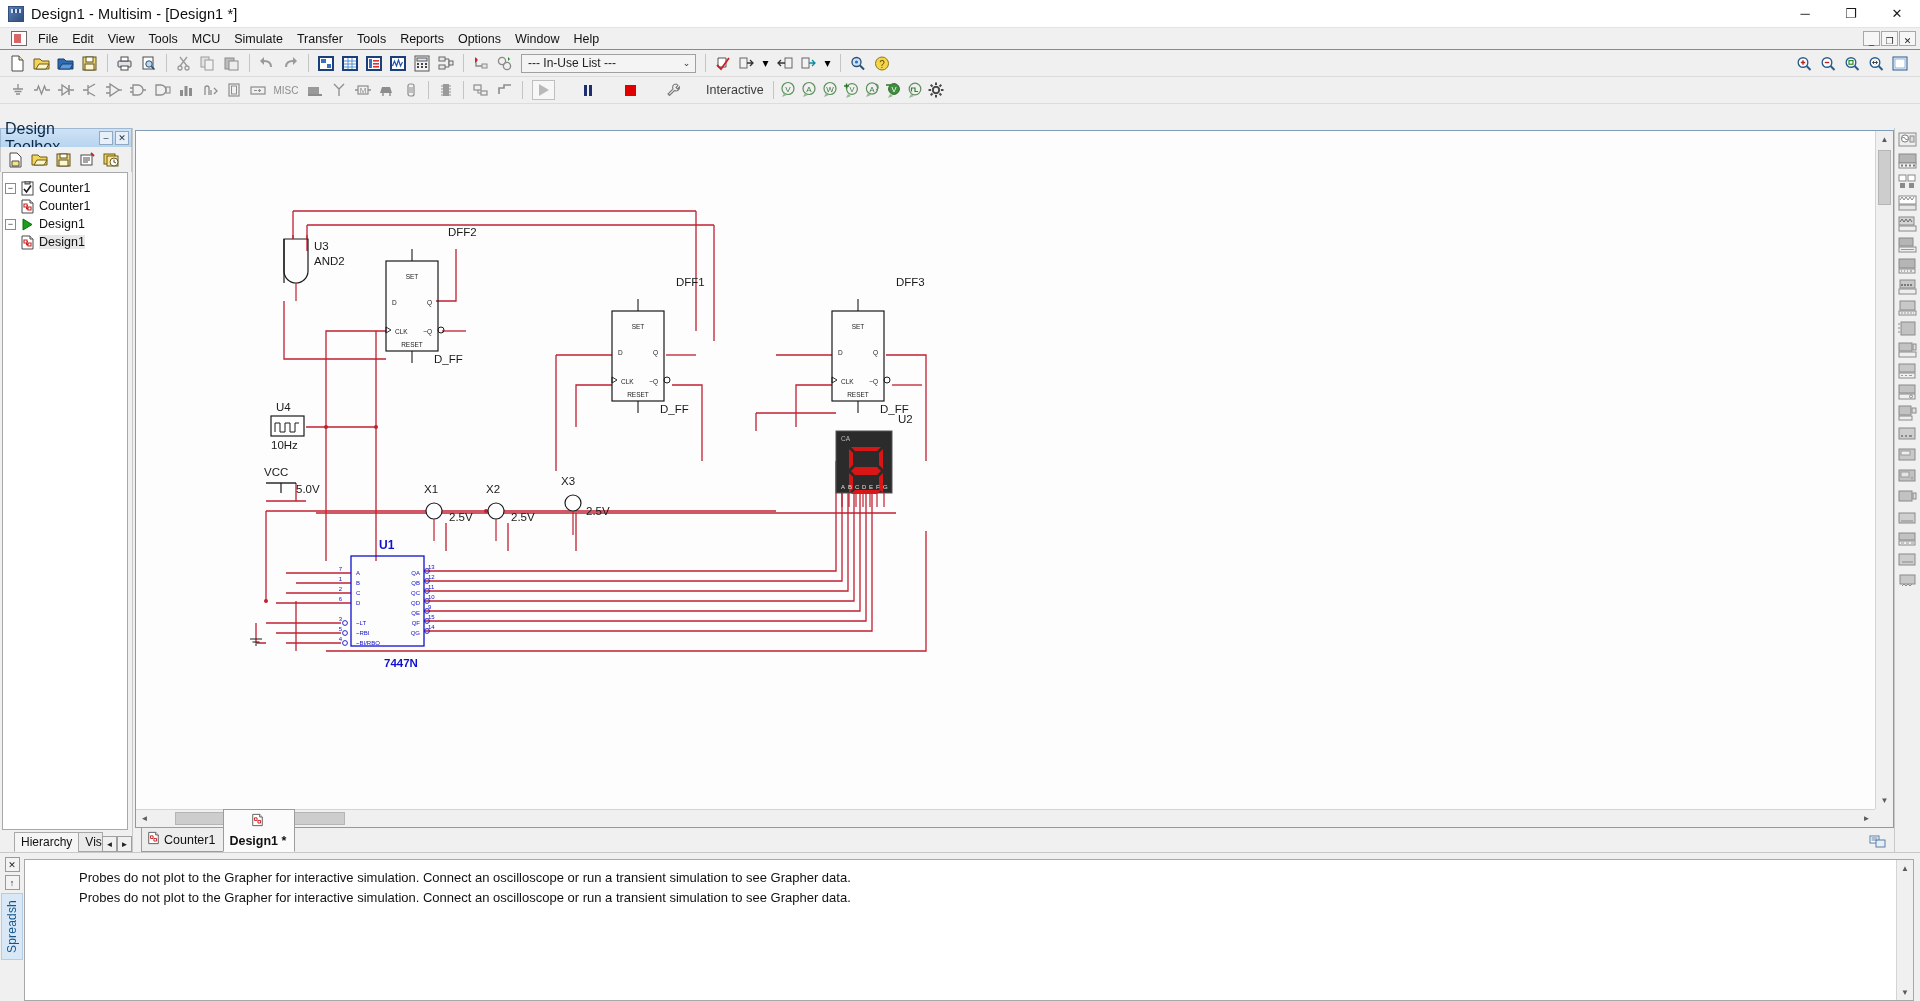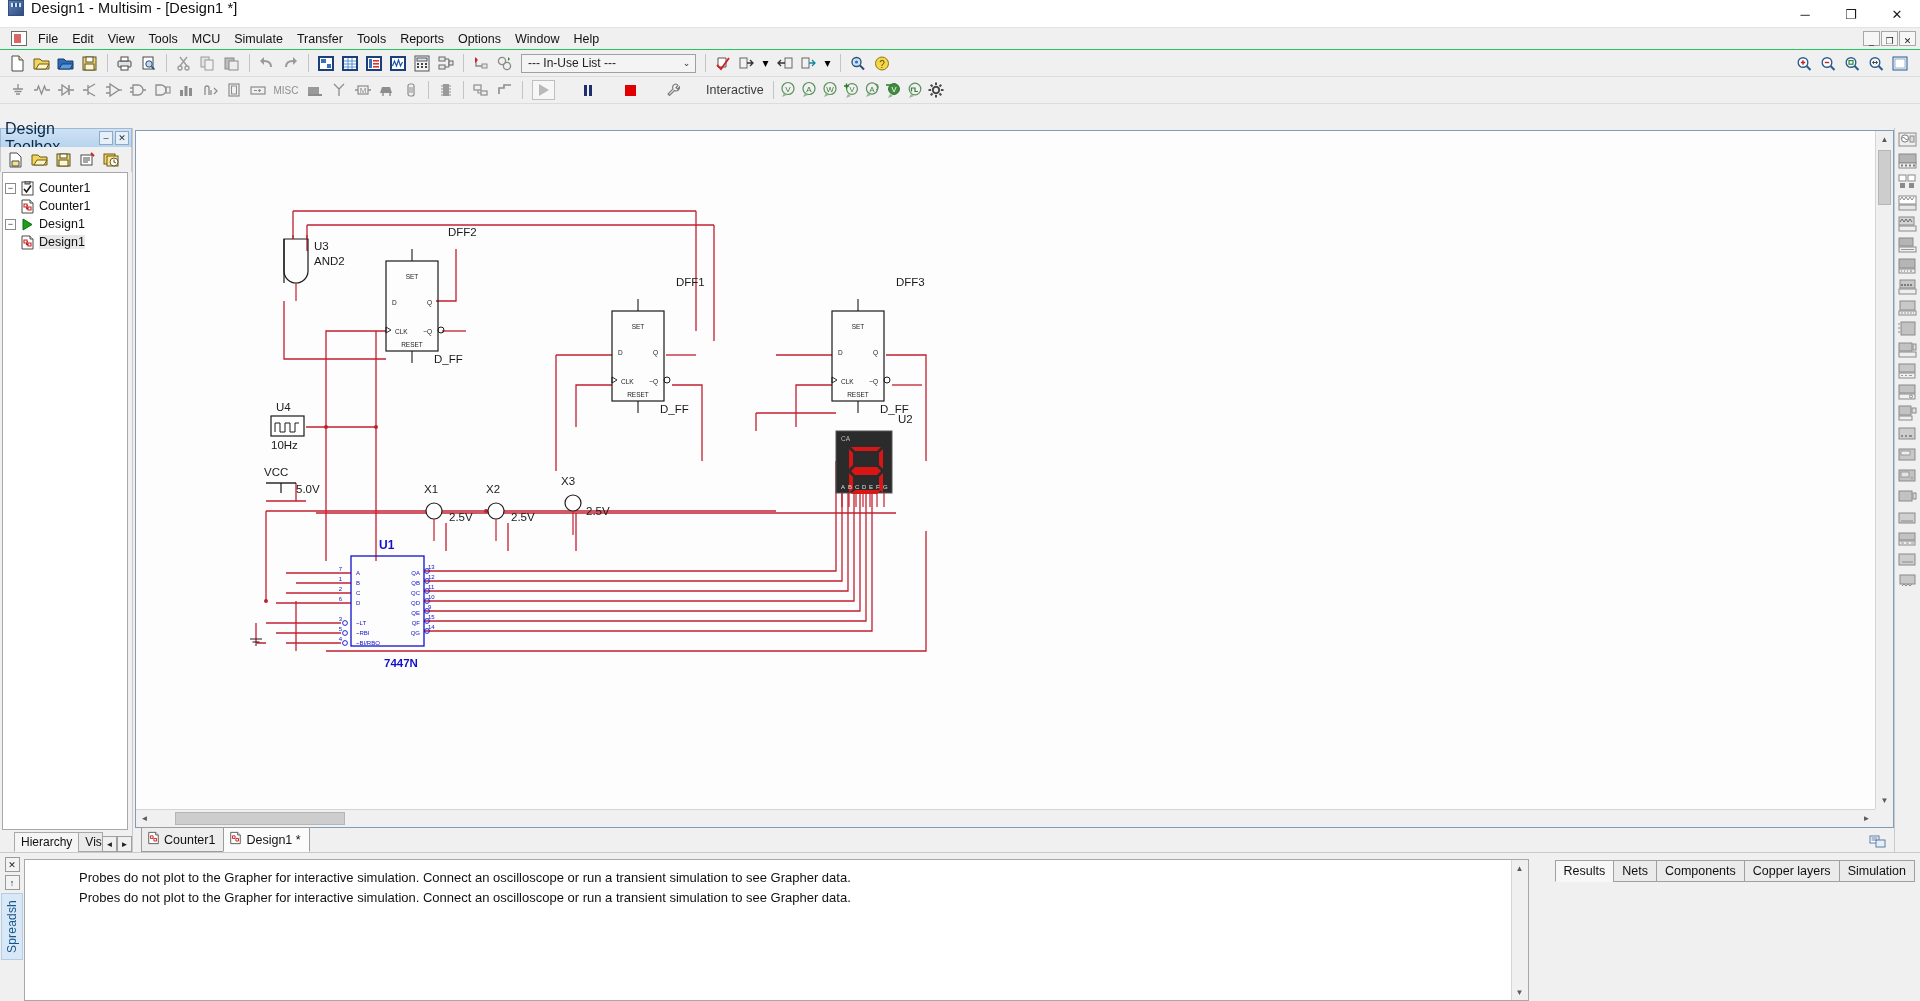--- a/index.html
+++ b/index.html
@@ -9,21 +9,21 @@
     overflow: hidden;
     font-family: "Liberation Sans", sans-serif;
     font-size: 12px;
     background: #f0f0f0;
     -webkit-font-smoothing: none;
   }
   #app { position: relative; width: 1920px; height: 1001px; background: #f0f0f0; }
 
   
   .titlebar {
-    height: 28px; background: #ffffff; display: flex; align-items: flex-start;
+    height: 28px; background: #ffffff; display: flex; align-items: center;
     border-bottom: 1px solid #e4e4e4;
   }
   .titlebar .app-icon {
     width: 16px; height: 16px; margin: 0 7px 0 8px;
     background: linear-gradient(135deg,#5f7fb5,#2e4d80);
     border: 1px solid #30507f; position: relative; flex: none;
   }
   .titlebar .app-icon::after {
     content:""; position:absolute; left:2px; top:2px; right:2px; height:4px;
     background: repeating-linear-gradient(90deg,#cfe0f5 0 2px,#2e4d80 2px 4px);
@@ -174,21 +174,21 @@
 
   
   .sch { position:absolute; left:0; top:0; }
 
   
   .sheet-tabs { height: 24px; display:flex; align-items:flex-end; padding-left: 8px; position:relative; }
   .stab {
     display:flex; align-items:center; gap:4px; font-size:12.5px; padding: 3px 8px 3px 5px;
     border:1px solid #9c9c9c; background:#ededed; margin-right:-1px; color:#111;
   }
-  .stab.active { background:#fbfbfb; border-bottom-color:#fbfbfb; font-weight:normal; }
+  .stab.active { background:#fbfbfb; border-bottom-color:#fbfbfb; font-weight:bold;flex-direction:column; }
   .sheet-right { margin-left:auto; padding-right:8px; display:flex; align-items:center; }
 
   
   .rtb {
     width: 26px; background:#f0f0f0; border-left:1px solid #c9c9c9; flex:none;
     display:flex; flex-direction:column; align-items:center; padding-top: 2px; gap:1px;
     overflow:hidden;
   }
   .rbtn {
     width:22px;height:20px;display:flex;align-items:center;justify-content:center; flex:none;
@@ -1291,23 +1291,16 @@
     </div>
     <div class="bottom-main">
       <div class="msg-box">
         <div class="msg-line">Probes do not plot to the Grapher for interactive simulation. Connect an oscilloscope or run a transient simulation to see Grapher data.</div>
         <div class="msg-line">Probes do not plot to the Grapher for interactive simulation. Connect an oscilloscope or run a transient simulation to see Grapher data.</div>
         <div class="msg-scroll">
           <div class="sb-arrow">▲</div>
           <div class="sb-arrow">▼</div>
         </div>
       </div>
-      <div class="bottom-tabs">
-        <div class="btab active">Results</div>
-        <div class="btab">Nets</div>
-        <div class="btab">Components</div>
-        <div class="btab">Copper layers</div>
-        <div class="btab">Simulation</div>
-      </div>
     </div>
   </div>
 
 </div>
 
 </body></html>

